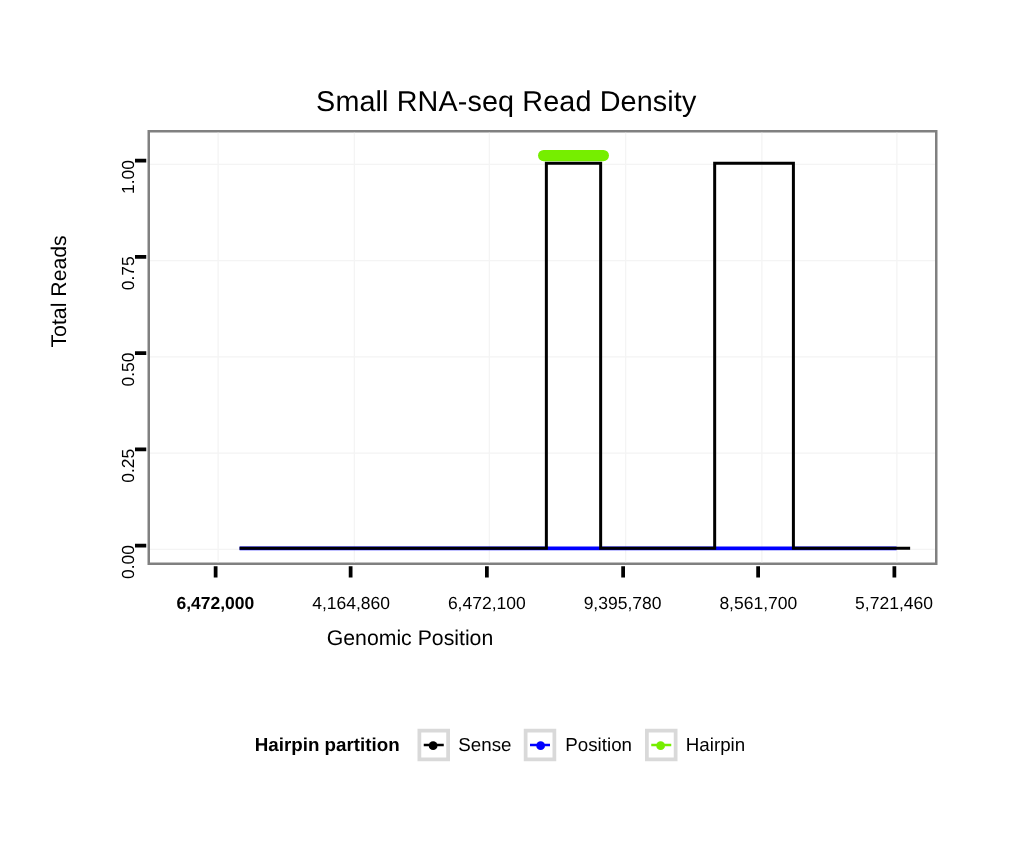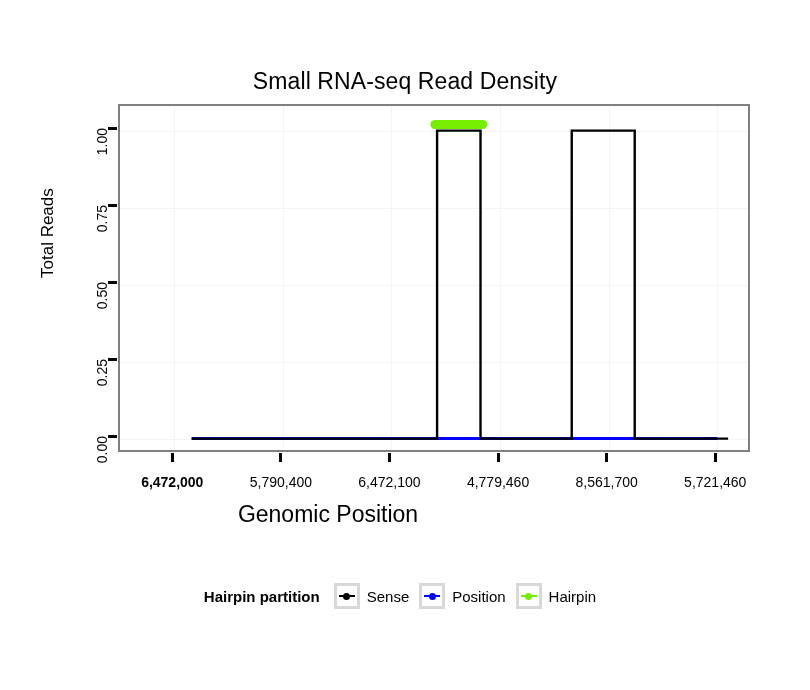--- a/index.html
+++ b/index.html
@@ -111,21 +111,21 @@
     transform: rotate(-90deg);
     transform-origin: left top;
     white-space: nowrap;
   }
   .axis-title-x {
     position: absolute;
     left: 0;
     top: 501px;
     width: 656px;
     text-align: center;
-    font-size: 23px;
+    font-size: 17px;
   }
 
   
   .series-svg {
     position: absolute;
     left: 0; top: 0;
     width: 632px;
     height: 348px;
   }
 
@@ -226,25 +226,25 @@
         <polyline id="series-sense" fill="none" stroke="#000000" stroke-width="2.4" points="71.67,332.60 317.09,332.60 317.09,24.64 360.52,24.64 360.52,332.60 451.74,332.60 451.74,24.64 514.72,24.64 514.72,332.60 608.11,332.60"></polyline>
         <polyline id="series-mature" fill="none" stroke="#76ee00" stroke-width="9" stroke-linecap="round" points="314.91,18.48 362.69,18.48"></polyline>
       </svg>
     </div>
   </div>
 
   <div id="x-ticks">
       <div class="tick-x" style="left: 170.796px;"></div>
       <div class="xlab-tick" style="left: 112.296px; width: 120px; font-weight: bold;">6,472,000</div>
       <div class="tick-x" style="left: 279.387px;"></div>
-      <div class="xlab-tick" style="left: 220.887px; width: 120px;">5,790,400</div>
+      <div class="xlab-tick" style="left: 220.887px; width: 120px;">4,164,860</div>
       <div class="tick-x" style="left: 387.978px;"></div>
       <div class="xlab-tick" style="left: 329.478px; width: 120px;">6,472,100</div>
       <div class="tick-x" style="left: 496.569px;"></div>
-      <div class="xlab-tick" style="left: 438.069px; width: 120px;">4,779,460</div>
+      <div class="xlab-tick" style="left: 438.069px; width: 120px;">9,395,780</div>
       <div class="tick-x" style="left: 605.16px;"></div>
       <div class="xlab-tick" style="left: 546.66px; width: 120px;">8,561,700</div>
       <div class="tick-x" style="left: 713.751px;"></div>
       <div class="xlab-tick" style="left: 655.251px; width: 120px;">5,721,460</div>
     </div>
 
   <div class="axis-title-x">Genomic Position</div>
 
   <div class="legend">
     <div class="legend-title">Hairpin partition</div>

